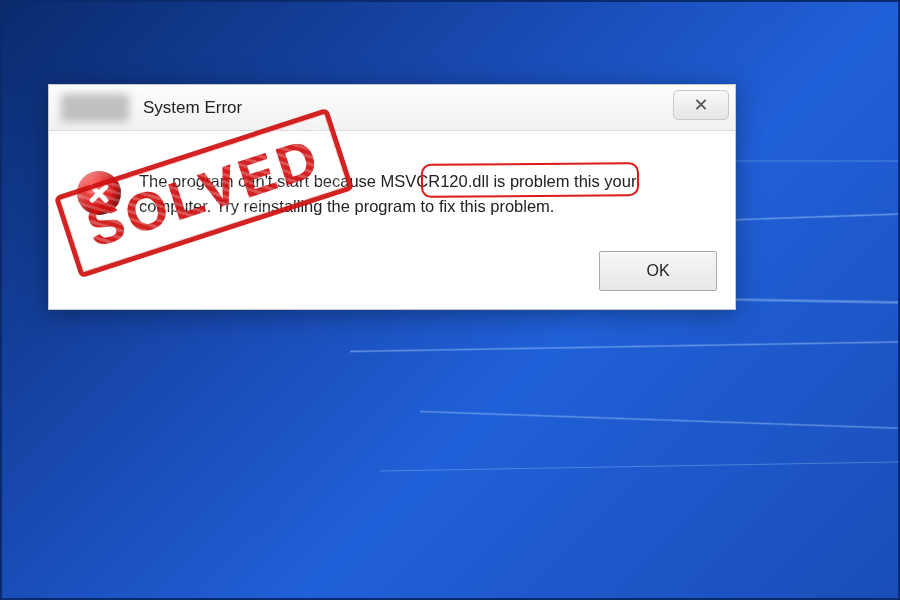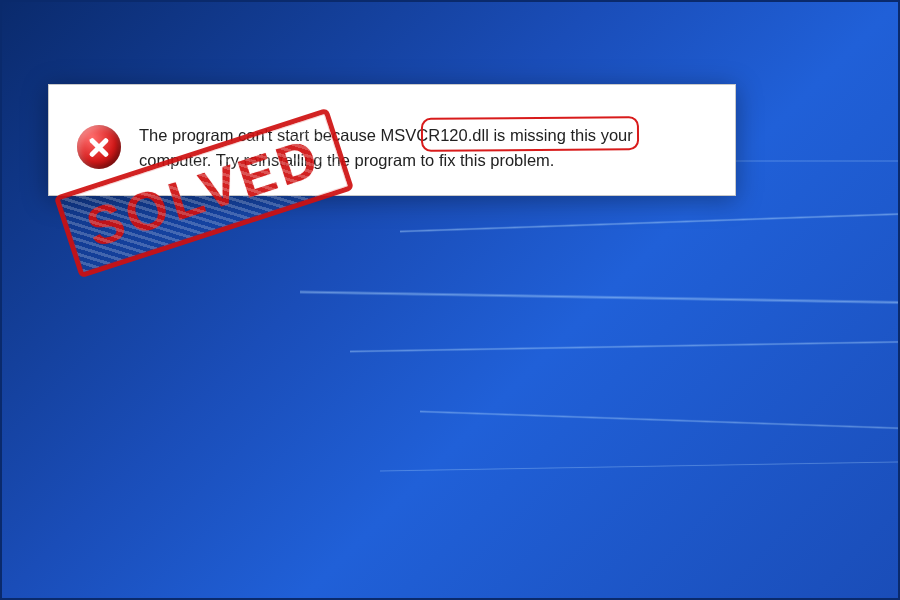--- a/index.html
+++ b/index.html
@@ -188,27 +188,37 @@
 <div class="bg-beams">
   <div class="beam b1"></div>
   <div class="beam b2"></div>
   <div class="beam b3"></div>
   <div class="beam b4"></div>
   <div class="beam b5"></div>
   <div class="beam b6"></div>
 </div>
 
 <div class="dialog">
+  <div class="titlebar">
+    <div class="app-icon-blur"></div>
+    <div class="title-text">System Error</div>
+    <div class="close-btn">
+      <span>✕</span>
+    </div>
+  </div>
 
   <div class="dialog-body">
     <div class="error-icon"></div>
     <div class="message">
-      <span>The program can't start because </span><span>MSVCR120.dll is missing</span><span> this your</span><br>
+      <span>The program can't start because </span><span>MSVCR120.dll is problem</span><span> this your</span><br>
       <span>computer. Try reinstalling the program to fix this problem.</span>
       <div class="highlight-box"></div>
     </div>
   </div>
 
+  <div class="dialog-footer">
+    <button class="ok-btn">OK</button>
+  </div>
 </div>
 
 <div class="stamp">SOLVED</div>
 
 <div class="frame"></div>
 
 </body></html>

